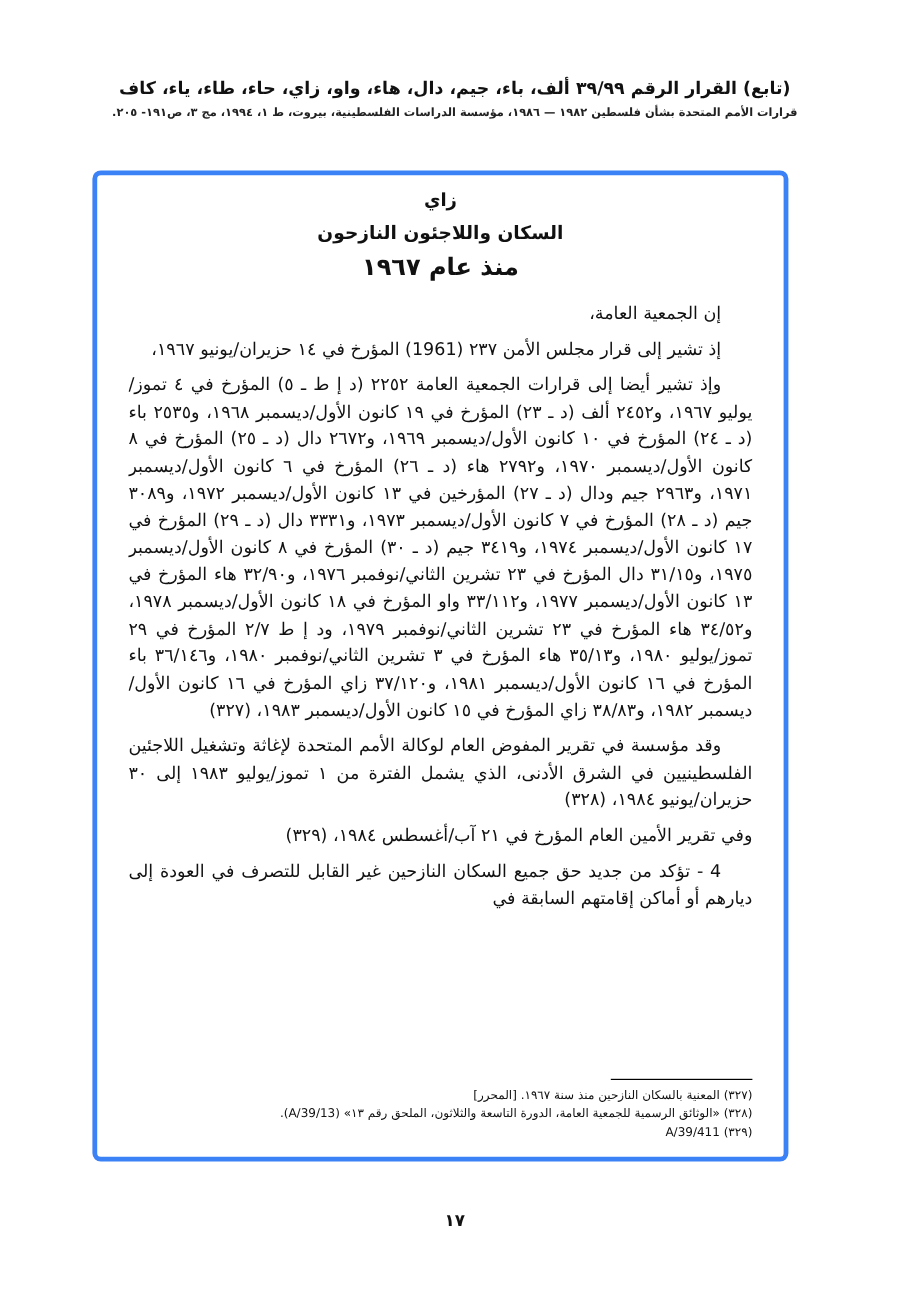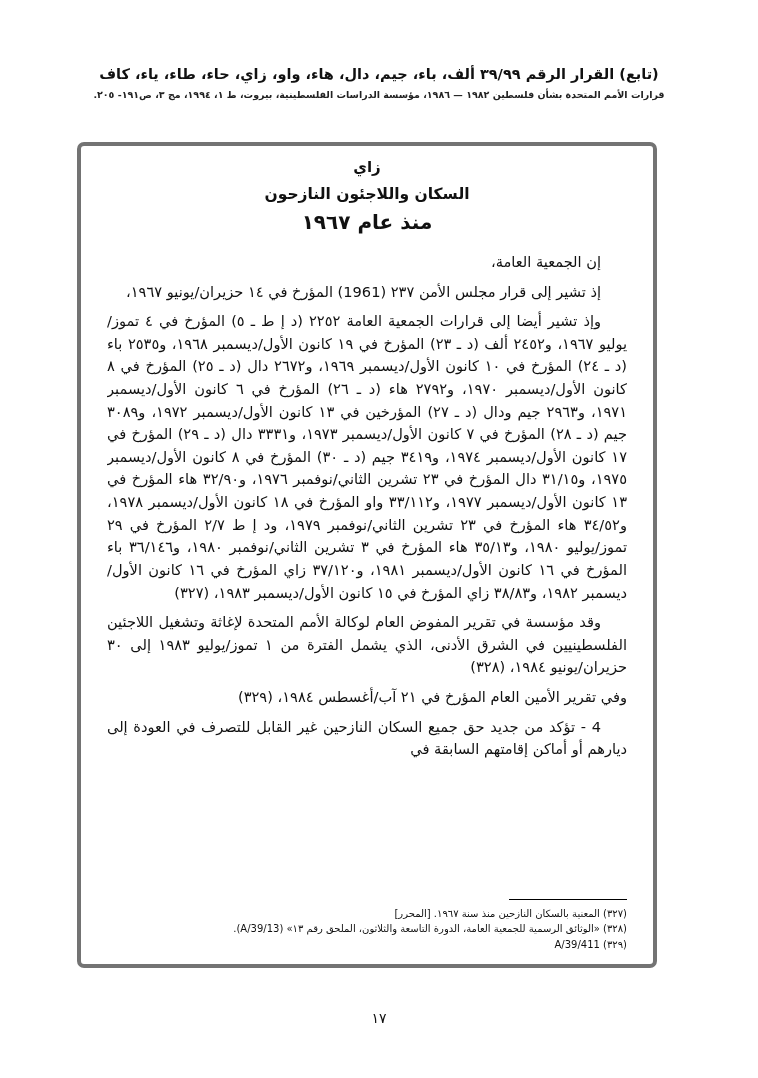--- a/index.html
+++ b/index.html
@@ -34,21 +34,21 @@
     font-size: 9.5px;
     font-weight: bold;
     color: #222;
   }
   .green-box {
     position: absolute;
     top: 142px;
     left: 77px;
     width: 580px;
     height: 826px;
-    border: 4px solid #737373;
+    border: 4px solid #3b82f6;
     border-radius: 7px;
     box-sizing: border-box;
     padding: 10px 26px 12px 26px;
     background: #ffffff;
   }
   .box-heading {
     text-align: center;
   }
   .section-letter {
     font-size: 15px;
@@ -99,21 +99,21 @@
     line-height: 1.55;
     text-align: right;
   }
   .page-number {
     position: absolute;
     bottom: 52px;
     left: 0;
     right: 0;
     text-align: center;
     font-size: 14px;
-    font-weight: normal;
+    font-weight: bold;
   }
 </style>
 </head>
 <body>
 
 <div class="page">
 
   <div class="doc-header">
     <div class="title-line">(تابع) القرار الرقم ٣٩/٩٩ ألف، باء، جيم، دال، هاء، واو، زاي، حاء، طاء، ياء، كاف</div>
     <div class="source-line">قرارات الأمم المتحدة بشأن فلسطين ١٩٨٢ — ١٩٨٦، مؤسسة الدراسات الفلسطينية، بيروت، ط ١، ١٩٩٤، مج ٣، ص١٩١- ٢٠٥.</div>

